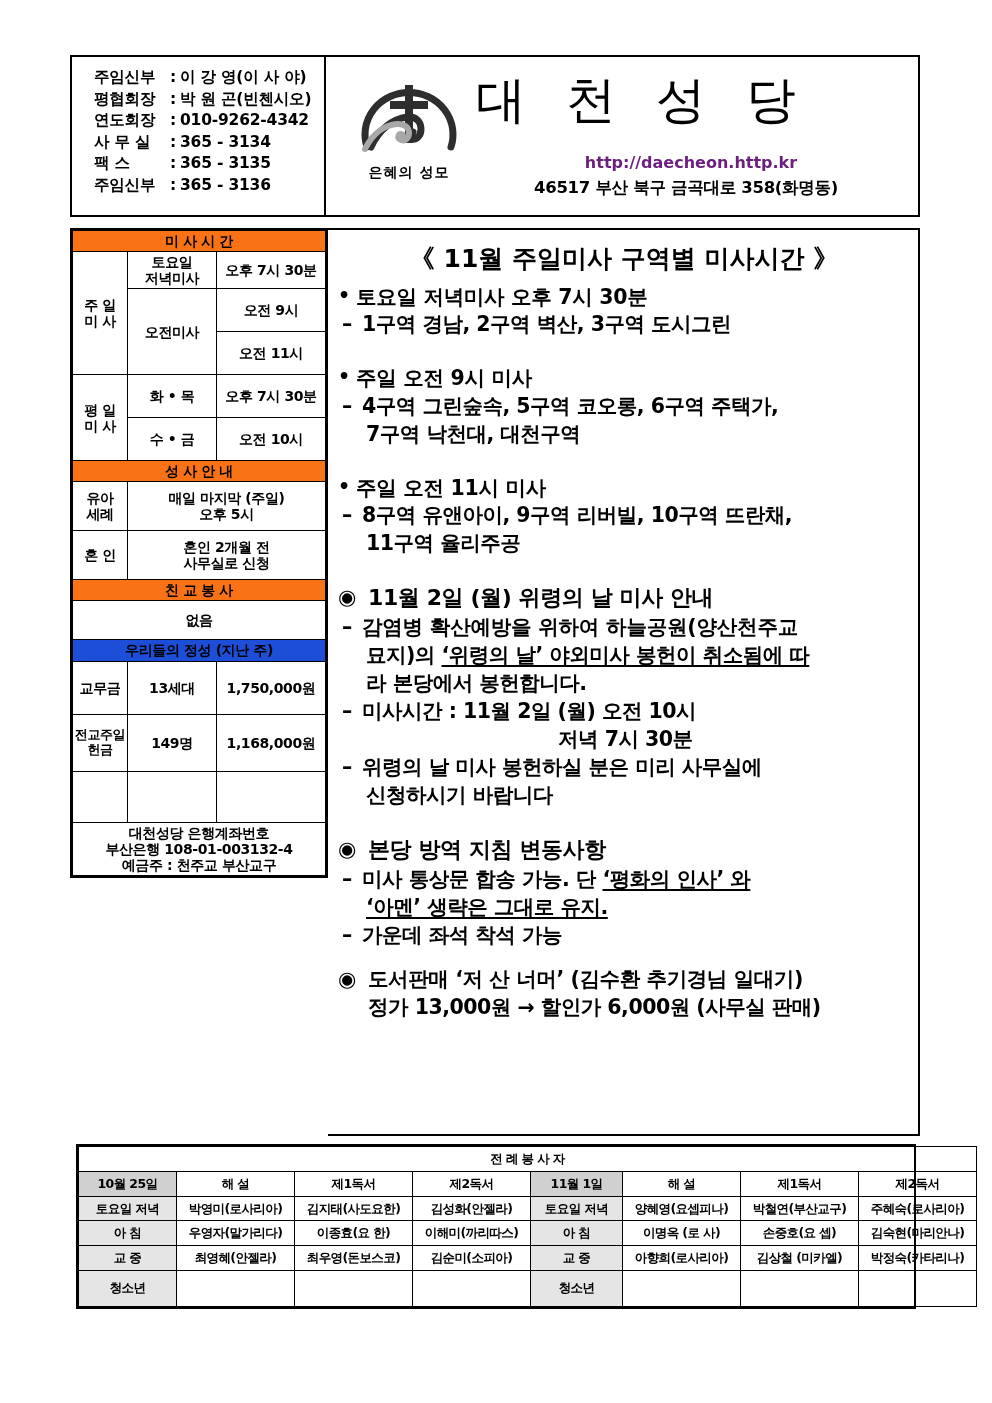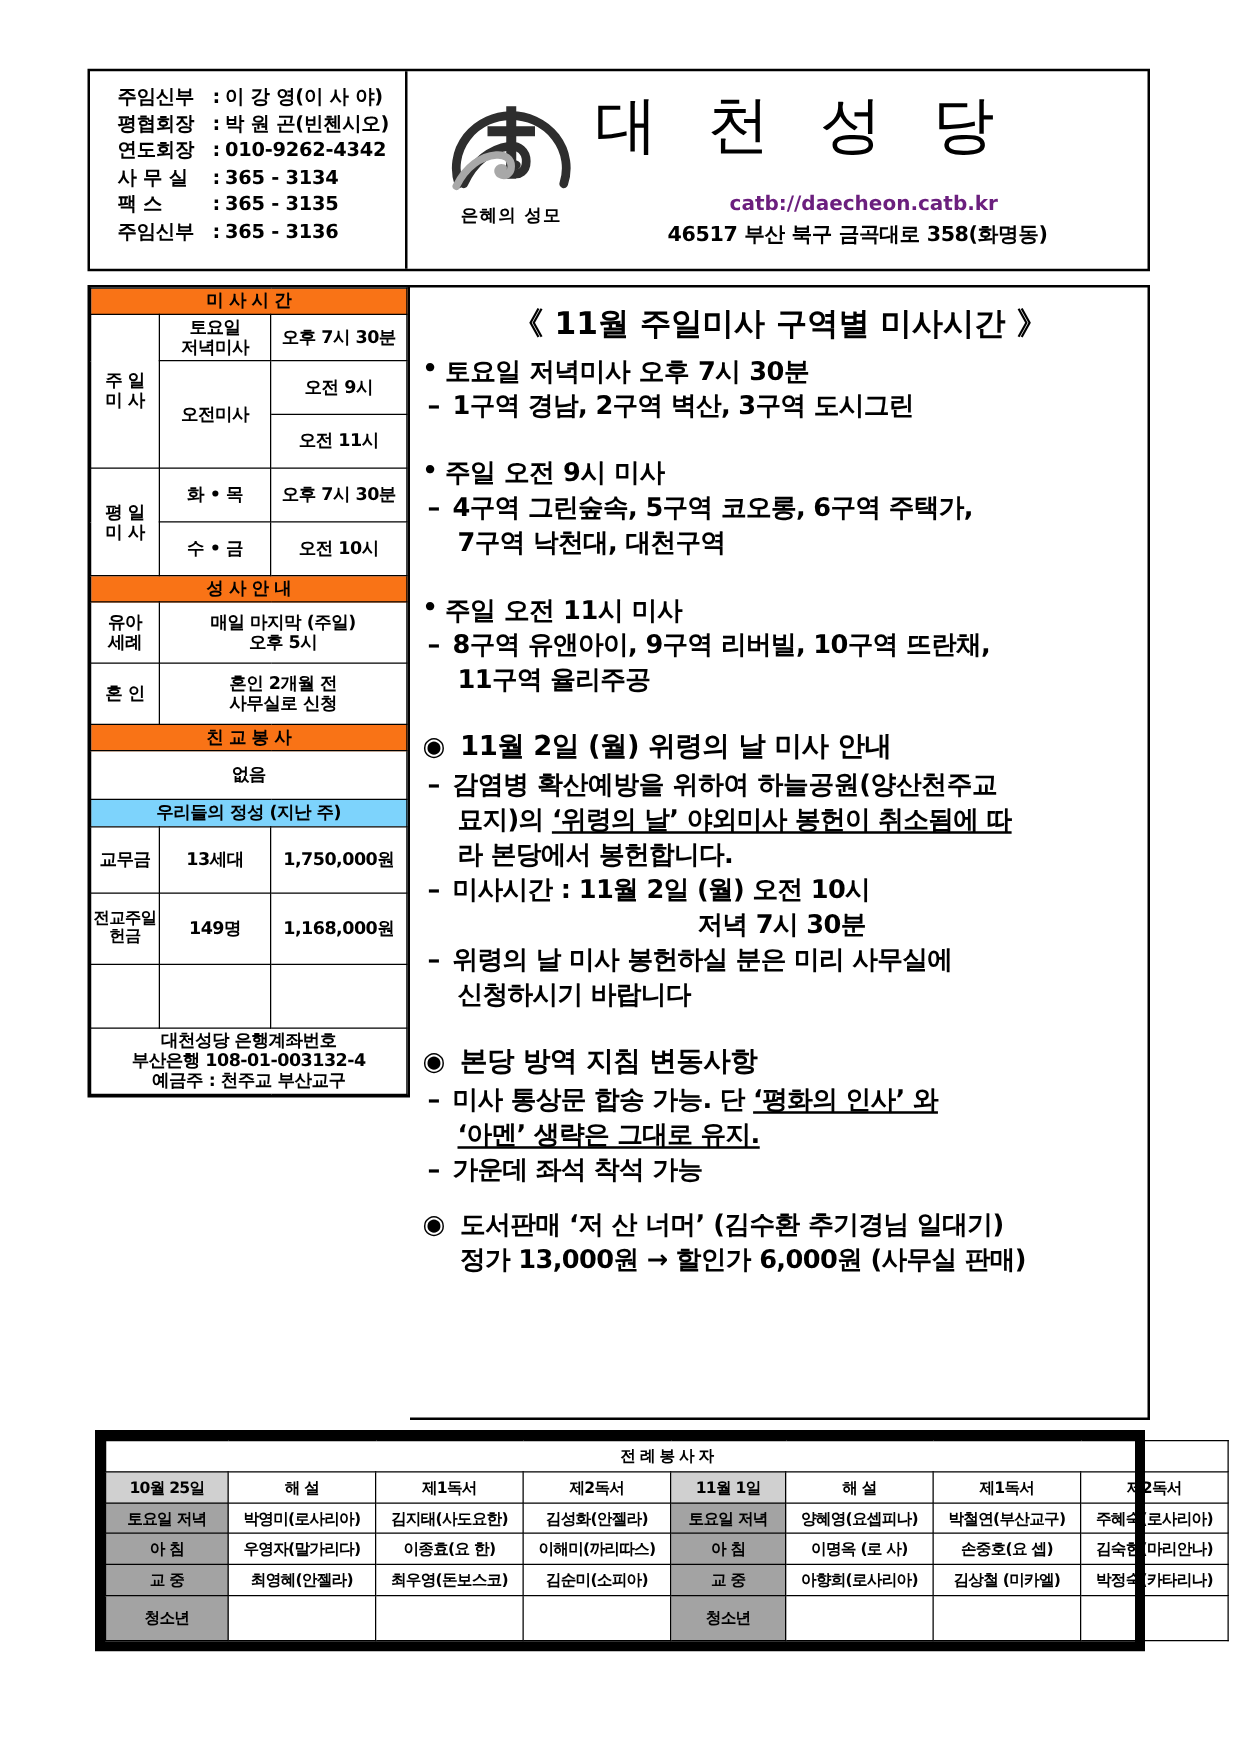--- a/index.html
+++ b/index.html
@@ -61,21 +61,21 @@
   table.tb td{
     border:1.5px solid #000;text-align:center;vertical-align:middle;
     font-size:14px;font-weight:bold;letter-spacing:-0.4px;padding:2px 1px;
     line-height:1.15;
   }
   td.sec{
     background:#f97316;font-size:17px;letter-spacing:6px;
     padding:7px 0;font-weight:bold;
   }
   td.sec2{
-    background:#7dd3fc;font-size:15px;letter-spacing:0px;padding:6px 0;font-weight:bold;
+    background:#1d4ed8;font-size:15px;letter-spacing:0px;padding:6px 0;font-weight:bold;
   }
   td.vlabel{font-size:15px;letter-spacing:1px;line-height:1.35;width:52px;}
   td.mid{width:86px;font-size:15px;}
   td.tm{font-size:14.5px;}
   td.blank{height:46px;}
   .acct{
     font-size:14.5px;font-weight:bold;line-height:1.32;padding:5px 0 6px;letter-spacing:-0.3px;
   }
 
   
@@ -115,35 +115,35 @@
   }
   .sec-head::before{
     content:"\25C9";position:absolute;left:0px;top:0px;font-size:21px;
   }
   .u{text-decoration:underline;text-underline-offset:3px;}
   .indent-r{padding-left:220px;}
 
   
   .bottom{
     position:absolute;left:76px;top:1144px;width:840px;
-    border:8px solid #000000;box-sizing:border-box;
+    border:2px solid #000000;box-sizing:border-box;
   }
   table.bt{border-collapse:collapse;width:100%;table-layout:fixed;}
   table.bt td{
     border:1.2px solid #000;text-align:center;vertical-align:middle;
     font-size:12.5px;font-weight:bold;letter-spacing:-0.6px;
     padding:5px 0;line-height:1.1;white-space:nowrap;
   }
   td.bt-title{
     font-size:24px;font-weight:normal;letter-spacing:9px;padding:9px 0;
     border:0;border-bottom:1.2px solid #000;
   }
   td.bt-h{background:#d0d0d0;font-size:15px;letter-spacing:-0.2px;font-weight:bold;padding:6px 0;}
   td.bt-hc{font-size:16px;letter-spacing:3px;font-weight:bold;padding:6px 0;}
-  td.bt-rl{background:#a3a3a3;font-size:14px;letter-spacing:1px;font-weight:bold;}
+  td.bt-rl{background:#e5e5e5;font-size:14px;letter-spacing:1px;font-weight:bold;}
   td.thickR{border-right:2.5px solid #000;}
   td.empty{height:25px;}
 </style>
 </head>
 <body>
 
 <div class="page">
 
   <div class="header">
     <div class="hdr-left">
@@ -172,21 +172,21 @@
         <svg width="104" height="88" viewBox="0 0 104 88">
           <path d="M10 76 A44 42 0 1 1 94 76" fill="none" stroke="#2e2e2e" stroke-width="7" stroke-linecap="round"></path>
           <rect x="48" y="14" width="8" height="58" fill="#2e2e2e"></rect>
           <rect x="33" y="30" width="38" height="8" fill="#2e2e2e"></rect>
           <path d="M14 76 C22 58 36 48 50 46 C58 45 64 50 64 58 C64 66 58 70 53 67 C49 64.5 51 59 56 61" fill="none" stroke="#2e2e2e" stroke-width="7" stroke-linecap="round"></path>
           <path d="M8 78 C16 62 28 54 40 53 C47 52.5 52 56 52 62 C52 68 47 71 43 68.5 C40 66.5 41.5 62 45.5 63.5" fill="none" stroke="#a8a8a8" stroke-width="6" stroke-linecap="round"></path>
         </svg>
         <div class="logo-cap">은혜의 성모</div>
       </div>
       <div class="church-name">대 천 성 당</div>
-      <div class="church-url">catb://daecheon.catb.kr</div>
+      <div class="church-url">http://daecheon.http.kr</div>
       <div class="church-addr">46517 부산 북구 금곡대로 358(화명동)</div>
     </div>
   </div>
 
   <div class="sidebar">
     <table class="tb">
       <tbody>
           <tr>
             <td class="sec" colspan="3">미 사 시 간</td>
           </tr>

